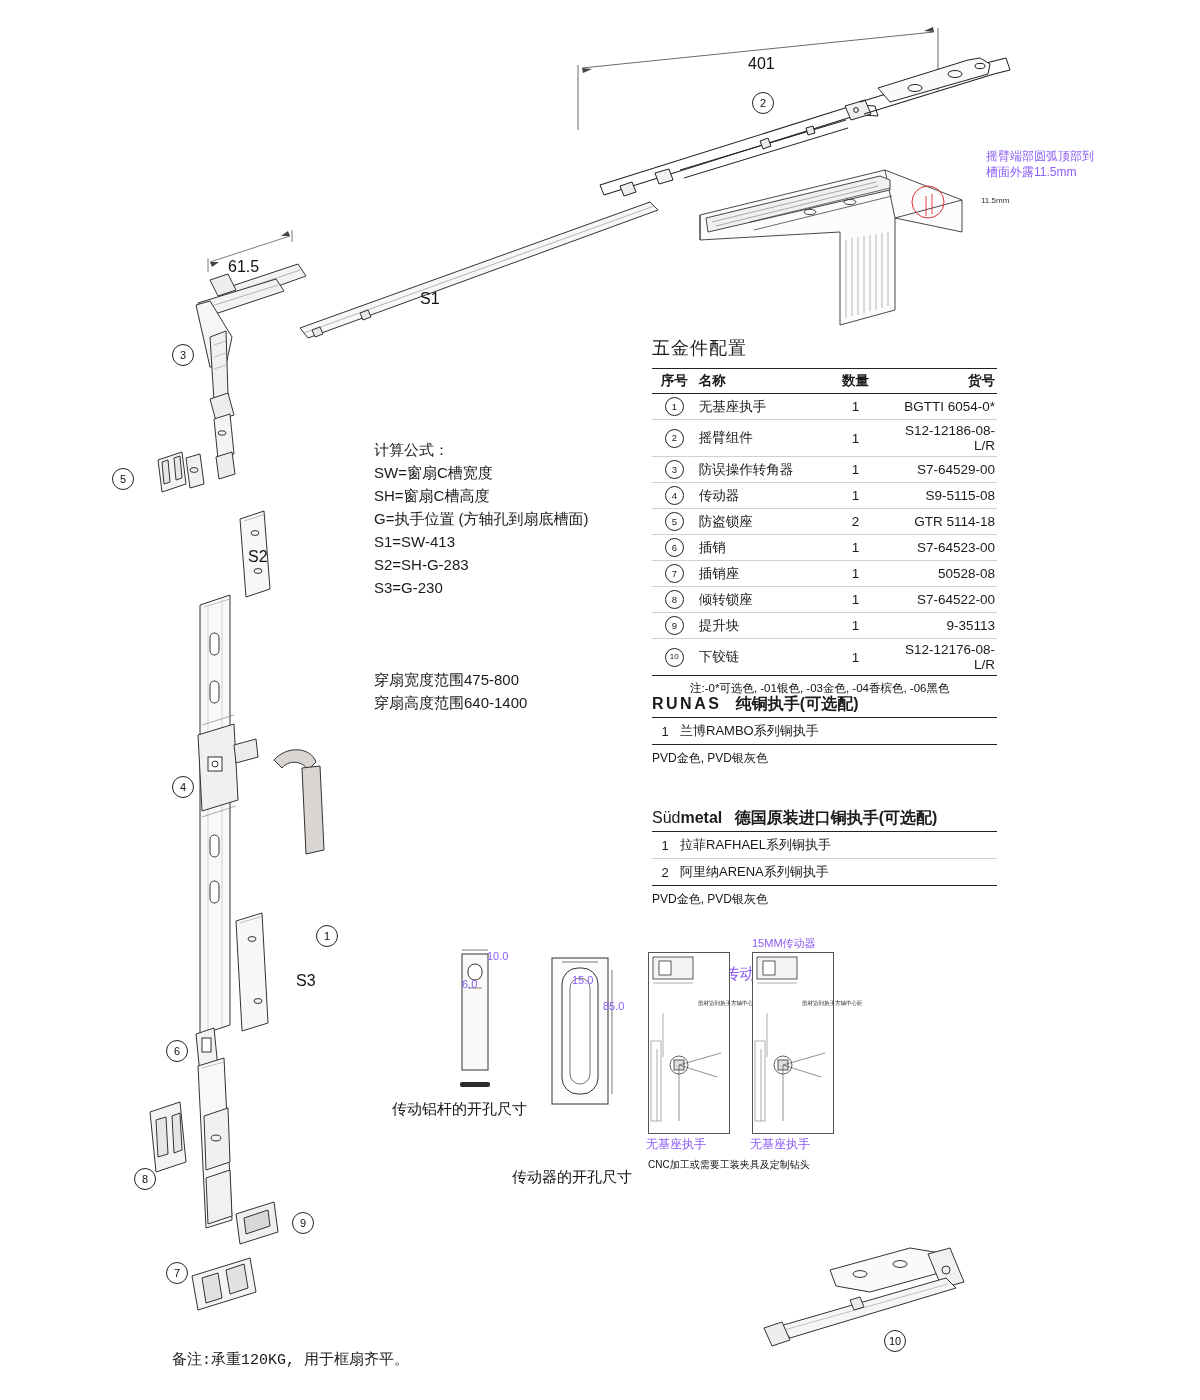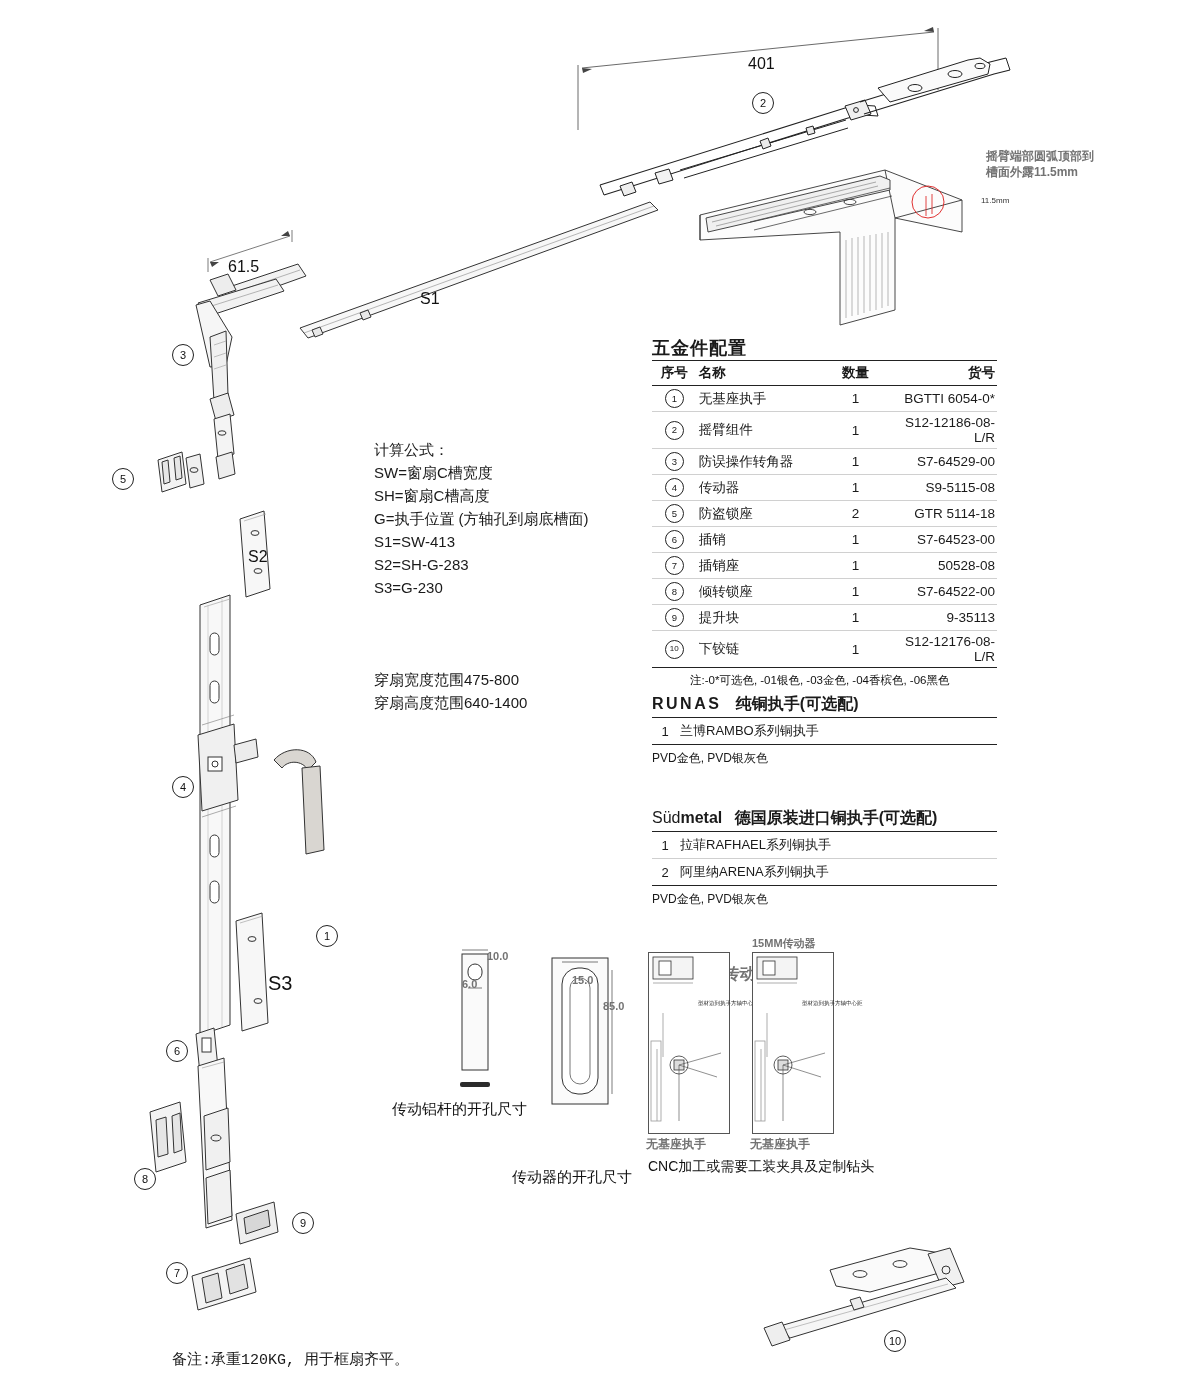--- a/index.html
+++ b/index.html
@@ -3,30 +3,30 @@
 <meta charset="utf-8">
 <style>
   html,body{margin:0;padding:0;}
   body{
     width:1200px;height:1400px;position:relative;background:#ffffff;
     font-family:"Liberation Sans","DejaVu Sans",sans-serif;
     color:#1a1a1a;overflow:hidden;
   }
   .abs{position:absolute;}
   .lbl{font-size:15px;color:#111;white-space:nowrap;}
-  .lbl-sm{font-size:11px;color:#737373;white-space:nowrap;font-weight:bold;}
+  .lbl-sm{font-size:11px;color:#8b5cf6;white-space:nowrap;}
   .lbl-xs{font-size:8px;color:#222;white-space:nowrap;margin-left:46px;}
   .circ-num{
     width:20px;height:20px;border:1.2px solid #222;border-radius:50%;
     display:flex;align-items:center;justify-content:center;
     font-size:11px;color:#111;background:#fff;
   }
   
   #table-panel{left:652px;top:336px;width:345px;}
-  .tbl-title{font-size:18px;font-weight:bold;letter-spacing:1px;margin-bottom:0;}
+  .tbl-title{font-size:18px;font-weight:normal;letter-spacing:1px;margin-bottom:8px;}
   table.hw{border-collapse:collapse;width:345px;font-size:13.5px;}
   table.hw th,table.hw td{padding:3px 2px;}
   table.hw thead th{border-top:1.5px solid #222;border-bottom:1px solid #222;font-weight:bold;}
   table.hw tbody td{border-bottom:1px solid #d0d0d0;}
   table.hw tbody tr:last-child td{border-bottom:1.5px solid #222;}
   .c-idx{width:42px;text-align:center;}
   .c-name{width:130px;text-align:left;padding-left:4px;}
   .c-qty{width:62px;text-align:center;}
   .c-code{width:110px;text-align:right;}
   .idx-circle{
@@ -220,21 +220,21 @@
 <div class="abs" style="left:228px;top:905px;width:60px;height:140px;">
   <svg width="60" height="140" viewBox="0 0 60 140">
     <g fill="none" stroke="#333" stroke-width="1">
       <path d="M8,16 L34,8 L40,118 L14,126 Z" fill="#f7f7f7"></path>
       <path d="M12,18 L35,11" stroke="#999" stroke-width="0.6"></path>
       <ellipse cx="24" cy="34" rx="4" ry="2.4"></ellipse>
       <ellipse cx="30" cy="96" rx="4" ry="2.4"></ellipse>
     </g>
   </svg>
 </div>
-<div class="abs lbl" style="left:268px;top:972px;font-size:20px;">S3</div>
+<div class="abs lbl" style="left:268px;top:972px;font-size:16px;padding-left:28px;">S3</div>
 
 <div class="abs" style="left:140px;top:1020px;width:170px;height:300px;">
   <svg width="170" height="300" viewBox="0 0 170 300">
     <g fill="none" stroke="#333" stroke-width="1">
 
       <path d="M56,14 L74,8 L78,48 L60,54 Z" fill="#f2f2f2"></path>
       <rect x="62" y="18" width="9" height="14" fill="#fff"></rect>
 
       <path d="M58,46 L84,38 L92,200 L66,208 Z" fill="#f8f8f8"></path>
       <path d="M62,48 L84,42" stroke="#999" stroke-width="0.6"></path>
@@ -470,15 +470,15 @@
       <path d="M30,112 L30,168" stroke="#444" stroke-width="0.6"></path>
       <path d="M8,96 L8,168" stroke="#777" stroke-width="0.6"></path>
       <path d="M14,60 L14,104" stroke="#777" stroke-width="0.6"></path>
       <rect x="2" y="88" width="10" height="80" fill="none" stroke="#999"></rect>
     </g>
   </svg>
 </div>
 <div class="abs lbl-xs" style="left:756px;top:1000px;font-size:5.5px;">型材边到执手方轴中心距</div>
 <div class="abs lbl-sm" style="left:750px;top:1136px;font-size:12px;">无基座执手</div>
 
-<div class="abs lbl" style="left:648px;top:1158px;font-size:14px;">CNC加工或需要工装夹具及定制钻头</div>
+<div class="abs lbl" style="left:648px;top:1158px;font-size:10px;">CNC加工或需要工装夹具及定制钻头</div>
 
 <div class="abs footnote" style="left:172px;top:1350px;font-family:Liberation Mono, monospace;">备注:承重120KG, 用于框扇齐平。</div>
 
 </body></html>

